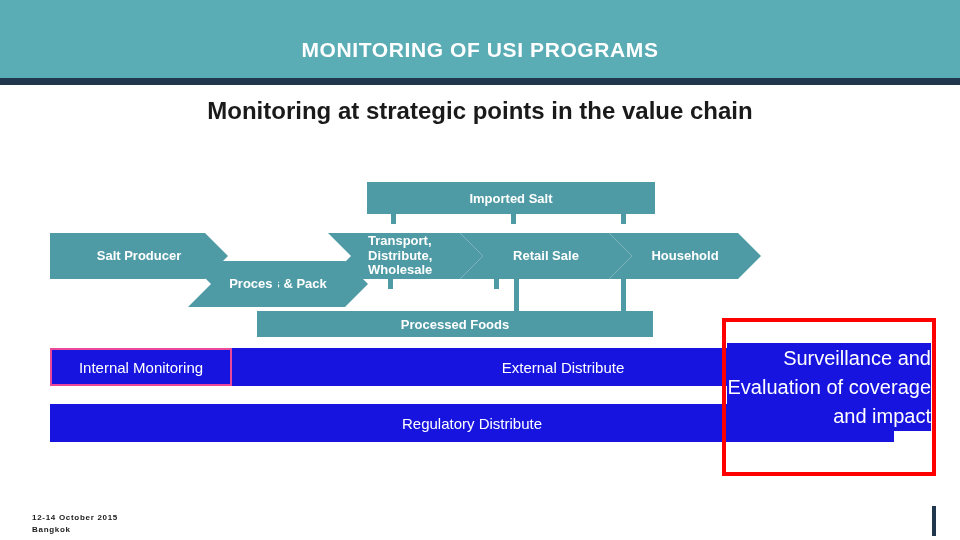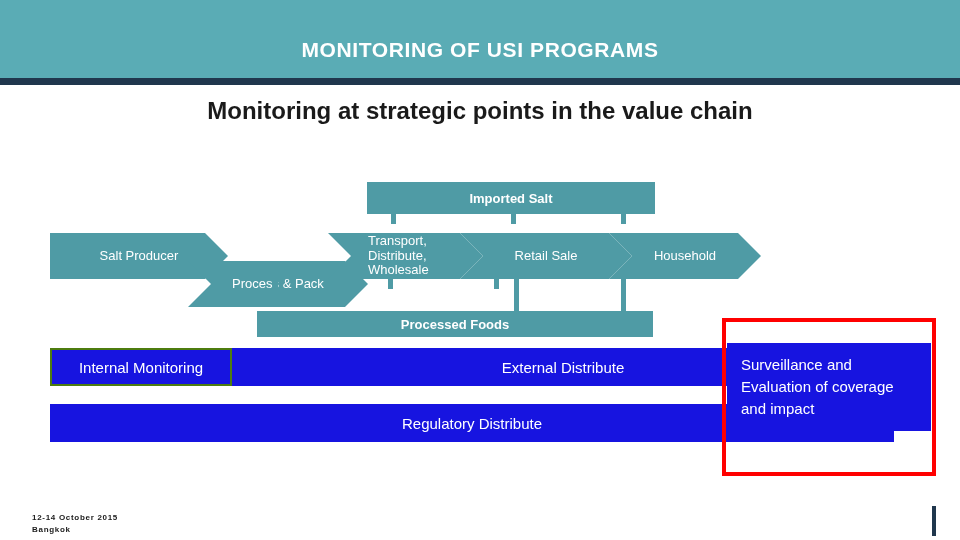--- a/index.html
+++ b/index.html
@@ -52,21 +52,21 @@
     font-weight: bold;
   }
 
   
   .chevron {
     position: absolute;
     height: 46px;
     background: #4f9ba5;
     color: #ffffff;
     font-size: 13px;
-    font-weight: normal;
+    font-weight: bold;
     display: flex;
     align-items: center;
     justify-content: center;
     text-align: center;
     box-sizing: border-box;
     line-height: 1.15;
   }
   .chev1 { left: 50px;  top: 233px; width: 178px;
     clip-path: polygon(0 0, 155px 0, 178px 50%, 155px 100%, 0 100%, 0 100%); }
   .chev2 { left: 188px; top: 215px; width: 180px;
@@ -130,21 +130,21 @@
     color: #ffffff;
     font-size: 15px;
     display: flex;
     align-items: center;
     justify-content: center;
     box-sizing: border-box;
   }
   .bar-internal {
     left: 50px; top: 348px;
     width: 182px; height: 38px;
-    border: 2px solid #4d7c0f;
+    border: 2px solid #ec4899;
   }
   .bar-external {
     left: 232px; top: 348px;
     width: 662px; height: 38px;
   }
   .bar-regulatory {
     left: 50px; top: 404px;
     width: 844px; height: 38px;
   }
 
@@ -156,28 +156,28 @@
     border: 4px solid #ff0000;
     background: transparent;
     box-sizing: border-box;
   }
   .callout-inner {
     position: absolute;
     left: 727px; top: 343px;
     width: 204px; height: 88px;
     background: #1714e0;
     color: #ffffff;
-    font-size: 15px;
-    text-align: left;
+    font-size: 20px;
+    text-align: right;
     display: flex;
     align-items: center;
     justify-content: center;
     line-height: 1.45;
     box-sizing: border-box;
-    padding: 0 14px;
+    padding: 0 0;
   }
 
   
   .footer-left {
     position: absolute;
     left: 32px; top: 512px;
     color: #1a1a1a;
     font-size: 8px;
     font-weight: bold;
     letter-spacing: 0.7px;

